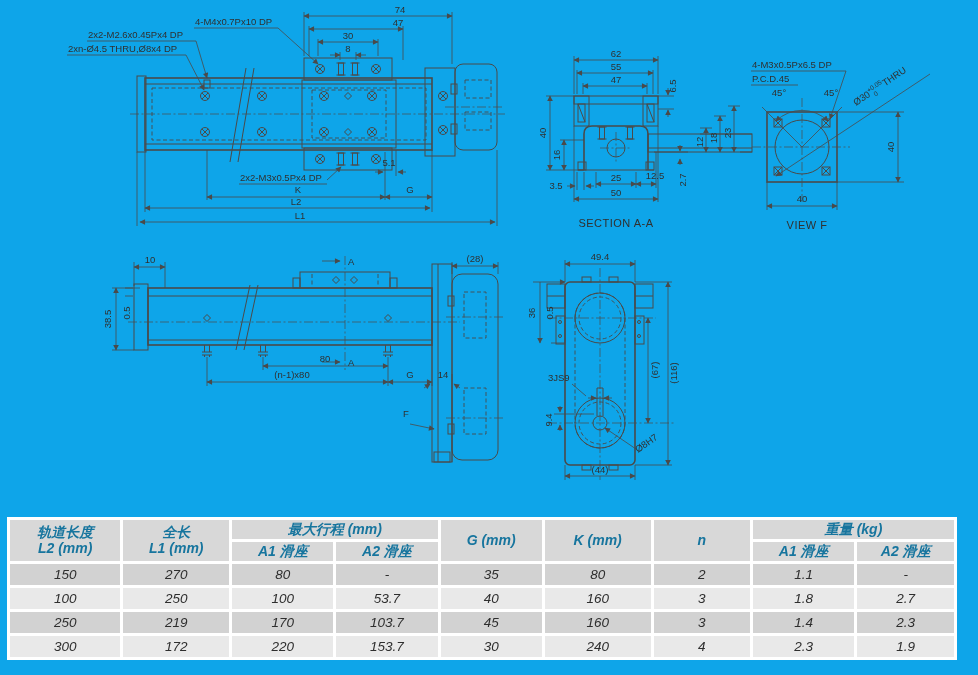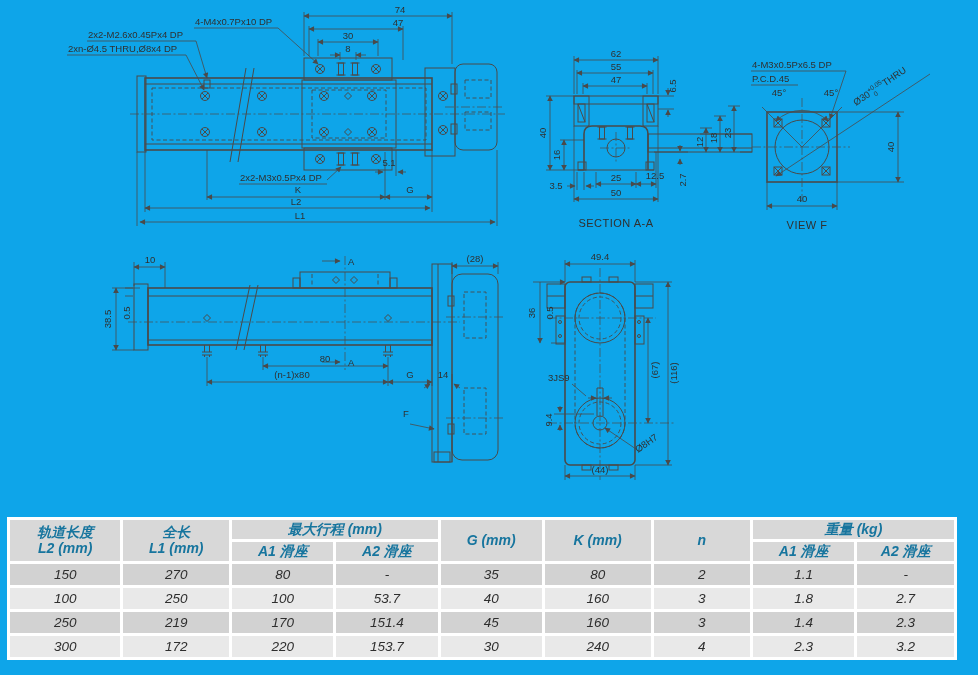--- a/index.html
+++ b/index.html
@@ -396,35 +396,35 @@
             <td>40</td>
             <td>160</td>
             <td>3</td>
             <td>1.8</td>
             <td>2.7</td>
           </tr>
           <tr>
             <td>250</td>
             <td>219</td>
             <td>170</td>
-            <td>151.4</td>
+            <td>103.7</td>
             <td>45</td>
             <td>160</td>
             <td>3</td>
             <td>1.4</td>
             <td>2.3</td>
           </tr>
           <tr>
             <td>300</td>
             <td>172</td>
             <td>220</td>
             <td>153.7</td>
             <td>30</td>
             <td>240</td>
             <td>4</td>
             <td>2.3</td>
-            <td>3.2</td>
+            <td>1.9</td>
           </tr>
         </tbody>
   </table>
 </div>
 
 </div>
 
 </body></html>

